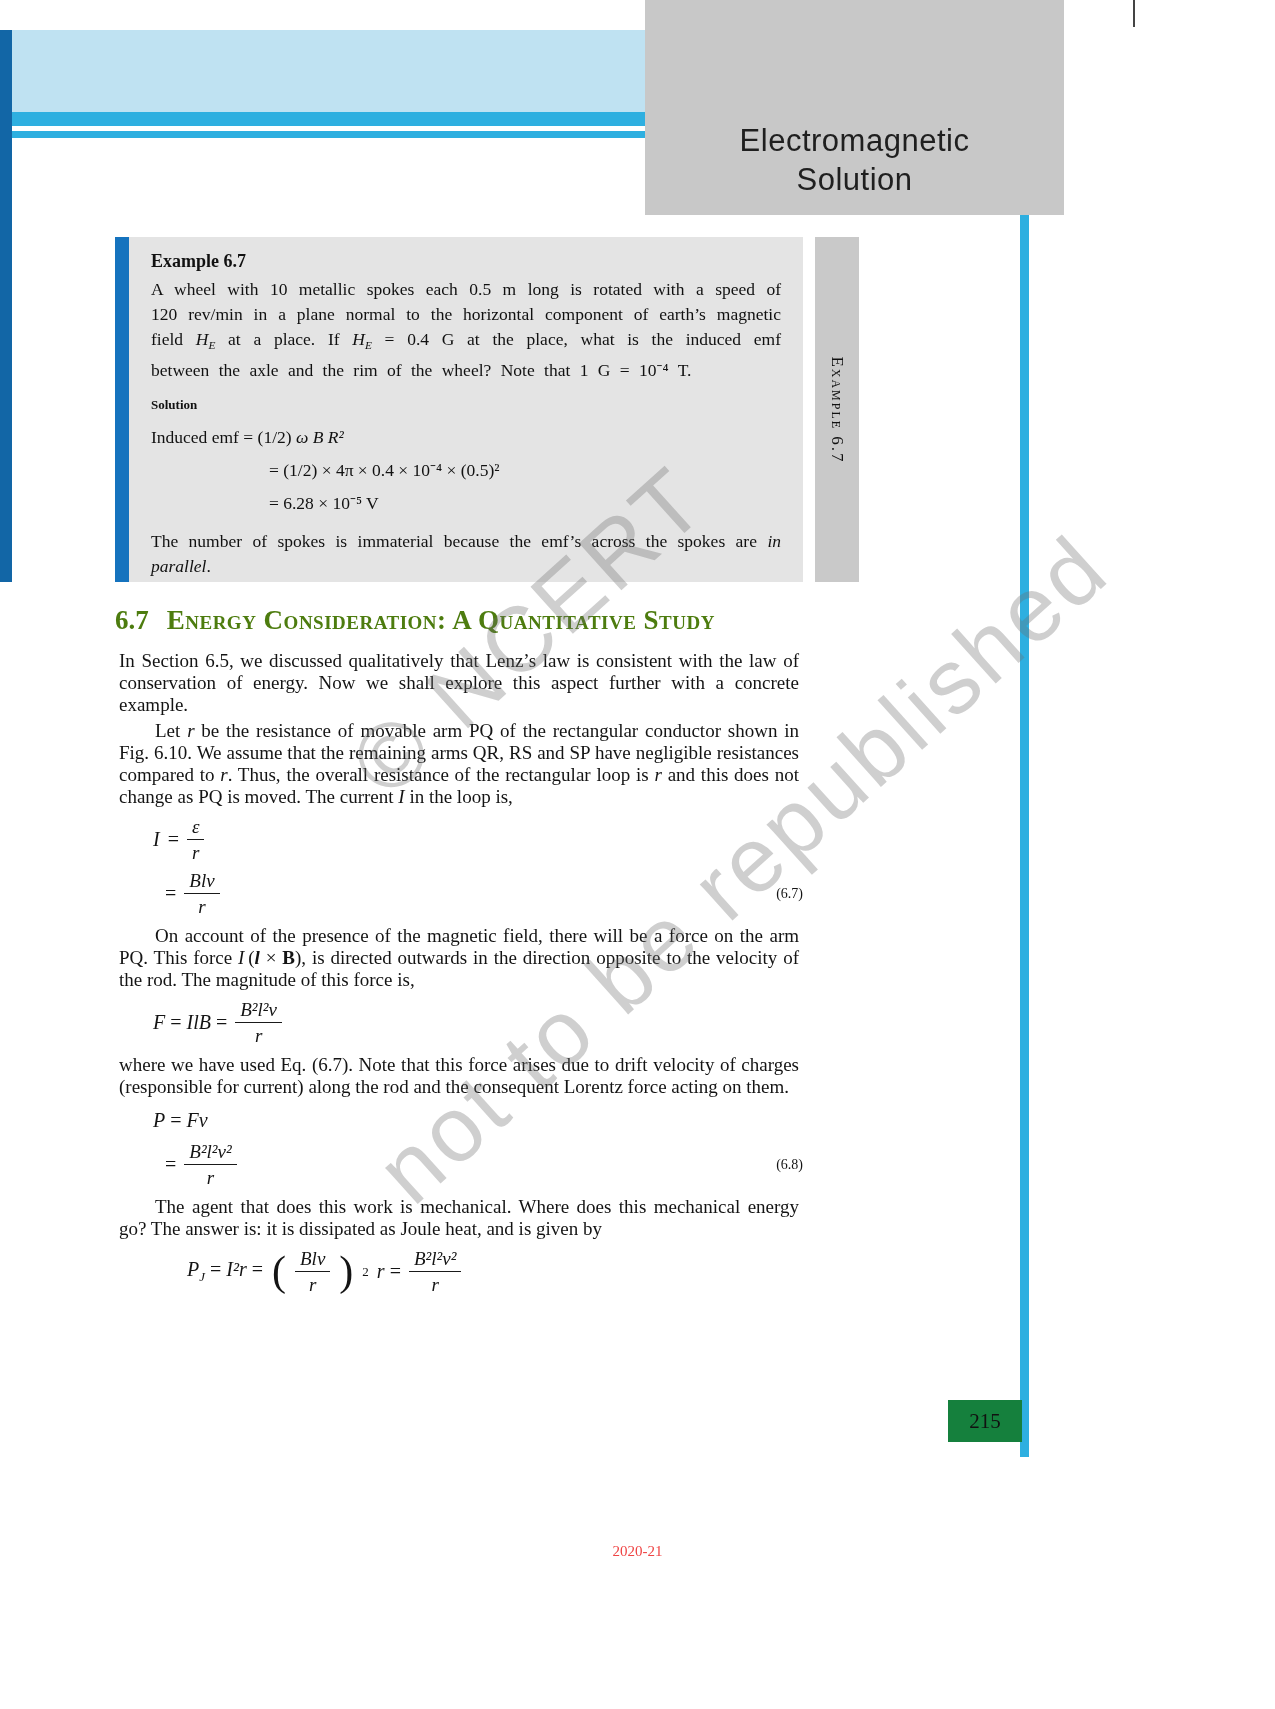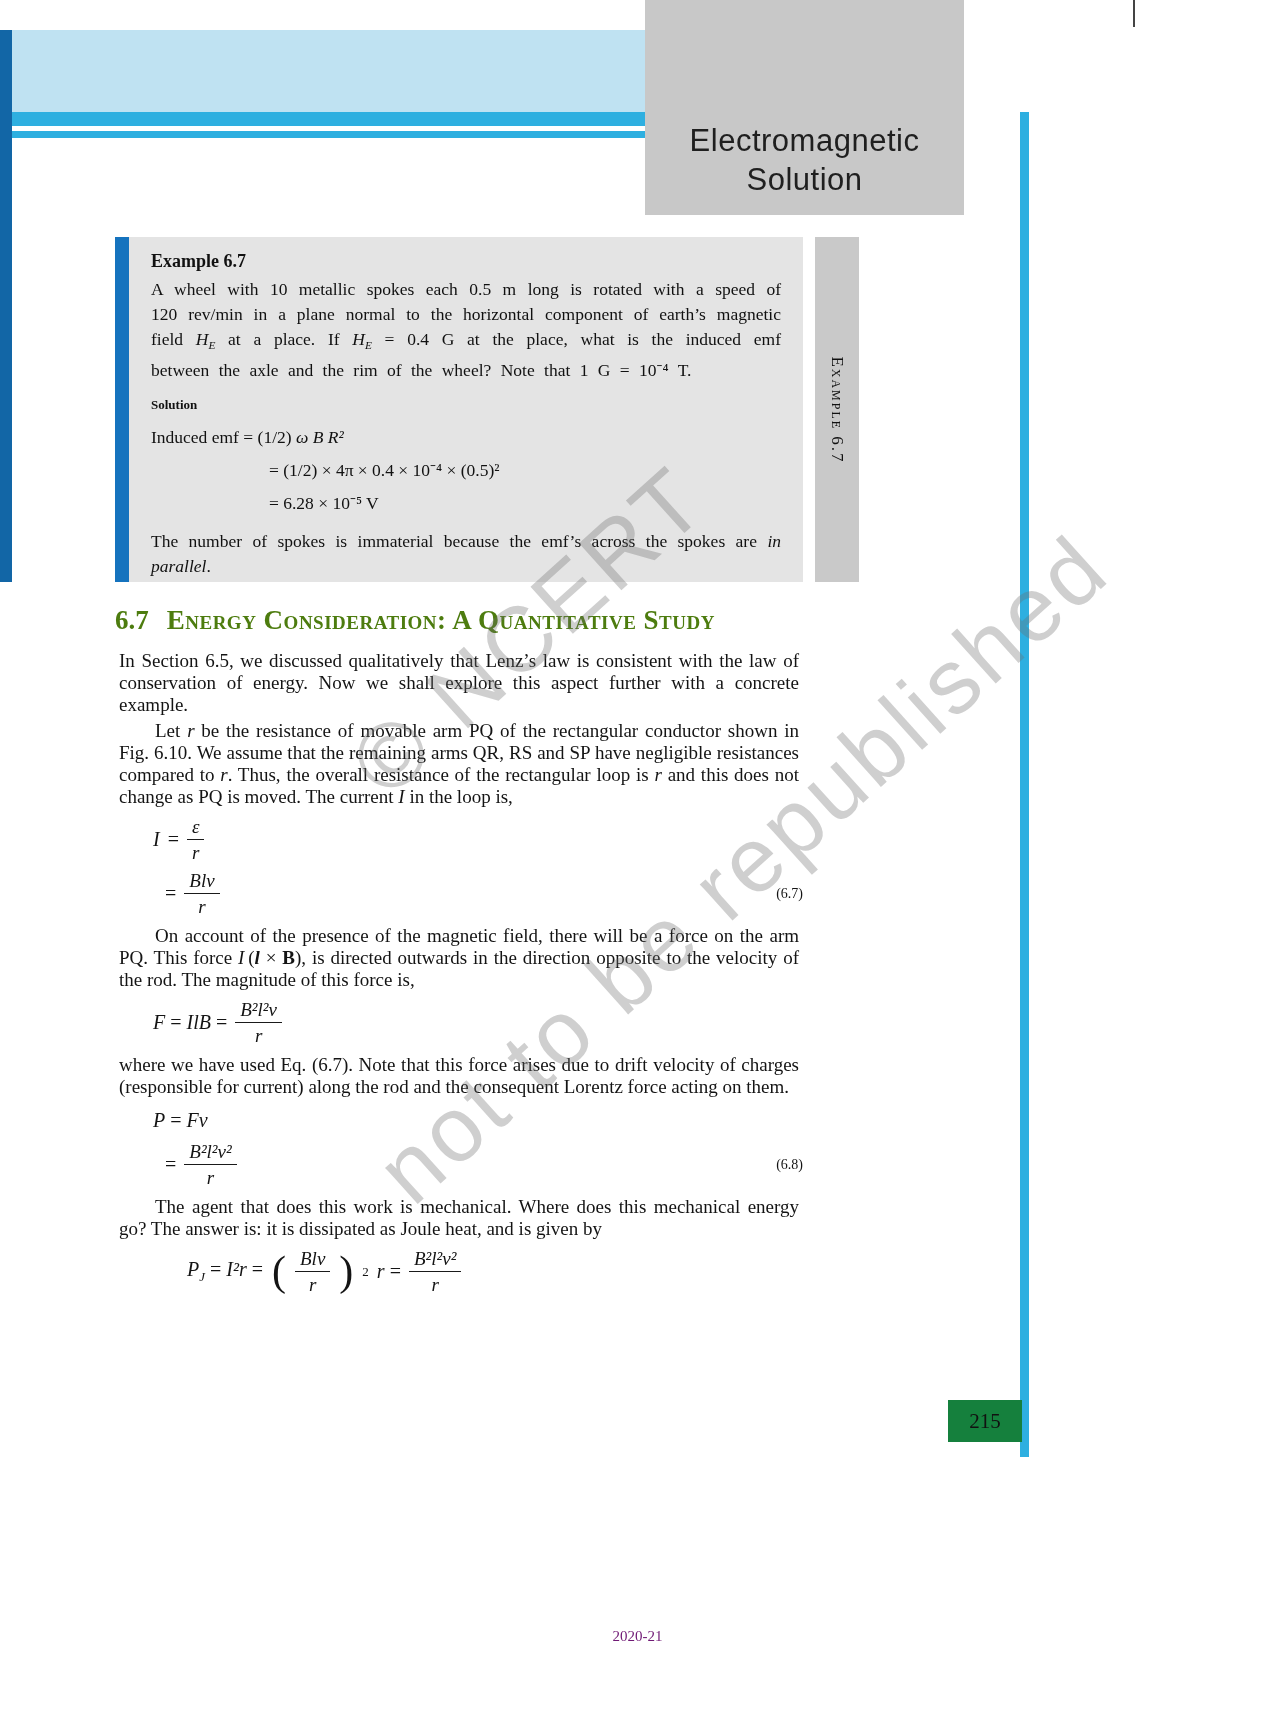--- a/index.html
+++ b/index.html
@@ -7,21 +7,21 @@
         font-family:"Liberation Serif",serif;color:#141414;}
 
   
   .band{position:absolute;left:12px;top:30px;width:633px;height:82px;background:#bfe2f2;}
   .stripe1{position:absolute;left:12px;top:112px;width:633px;height:14px;background:#2eafe0;}
   .stripe2{position:absolute;left:12px;top:131px;width:633px;height:7px;background:#2eafe0;}
   .leftbar{position:absolute;left:0;top:30px;width:12px;height:552px;background:#1266a6;}
   .rightline{position:absolute;left:1020px;top:112px;width:9px;height:1345px;background:#2eafe0;}
   .cropmark{position:absolute;left:1133px;top:0;width:2px;height:27px;background:#444;}
 
-  .headerbox{position:absolute;left:645px;top:0;width:319px;height:215px;background:#c8c8c8;}
+  .headerbox{position:absolute;left:645px;top:0;width:419px;height:215px;background:#c8c8c8;}
   .header-title{position:absolute;left:0;right:0;bottom:16px;text-align:center;
         font-family:"Liberation Sans",sans-serif;font-size:31px;line-height:39px;
         color:#1f1f1f;letter-spacing:0.5px;}
 
   
   .example-box{position:absolute;left:115px;top:237px;width:688px;height:345px;background:#e4e4e4;}
   .example-strip{position:absolute;left:0;top:0;width:14px;height:100%;background:#1573be;}
   .example-content{position:absolute;left:36px;right:22px;top:12px;font-size:17.5px;line-height:25px;color:#111;}
   .example-title{font-weight:bold;font-size:18px;margin-bottom:3px;}
   .example-body{text-align:justify;word-spacing:5px;}
@@ -58,21 +58,21 @@
   .rt-subi{font-style:italic;font-size:0.65em;vertical-align:-0.35em;}
   .rt-sup{font-size:0.65em;vertical-align:0.55em;}
 
   
   .watermark{position:absolute;left:-30px;top:430px;width:1330px;transform:rotate(-42deg);
         transform-origin:center;text-align:center;line-height:320px;font-size:92px;
         letter-spacing:4px;color:rgba(110,110,110,0.33);
         font-family:"Liberation Sans",sans-serif;pointer-events:none;z-index:5;}
   .pagenum-box{position:absolute;left:948px;top:1400px;width:74px;height:42px;background:#15803d;
         display:flex;align-items:center;justify-content:center;font-size:21px;color:#111;}
-  .footer{position:absolute;left:0;right:0;top:1628px;text-align:center;font-size:15px;color:#701a75;}
+  .footer{position:absolute;left:0;right:0;top:1543px;text-align:center;font-size:15px;color:#ef4444;}
 </style>
 </head>
 <body>
 
 <div class="page">
 
   <div class="band"></div>
   <div class="stripe1"></div>
   <div class="stripe2"></div>
   <div class="leftbar"></div>

